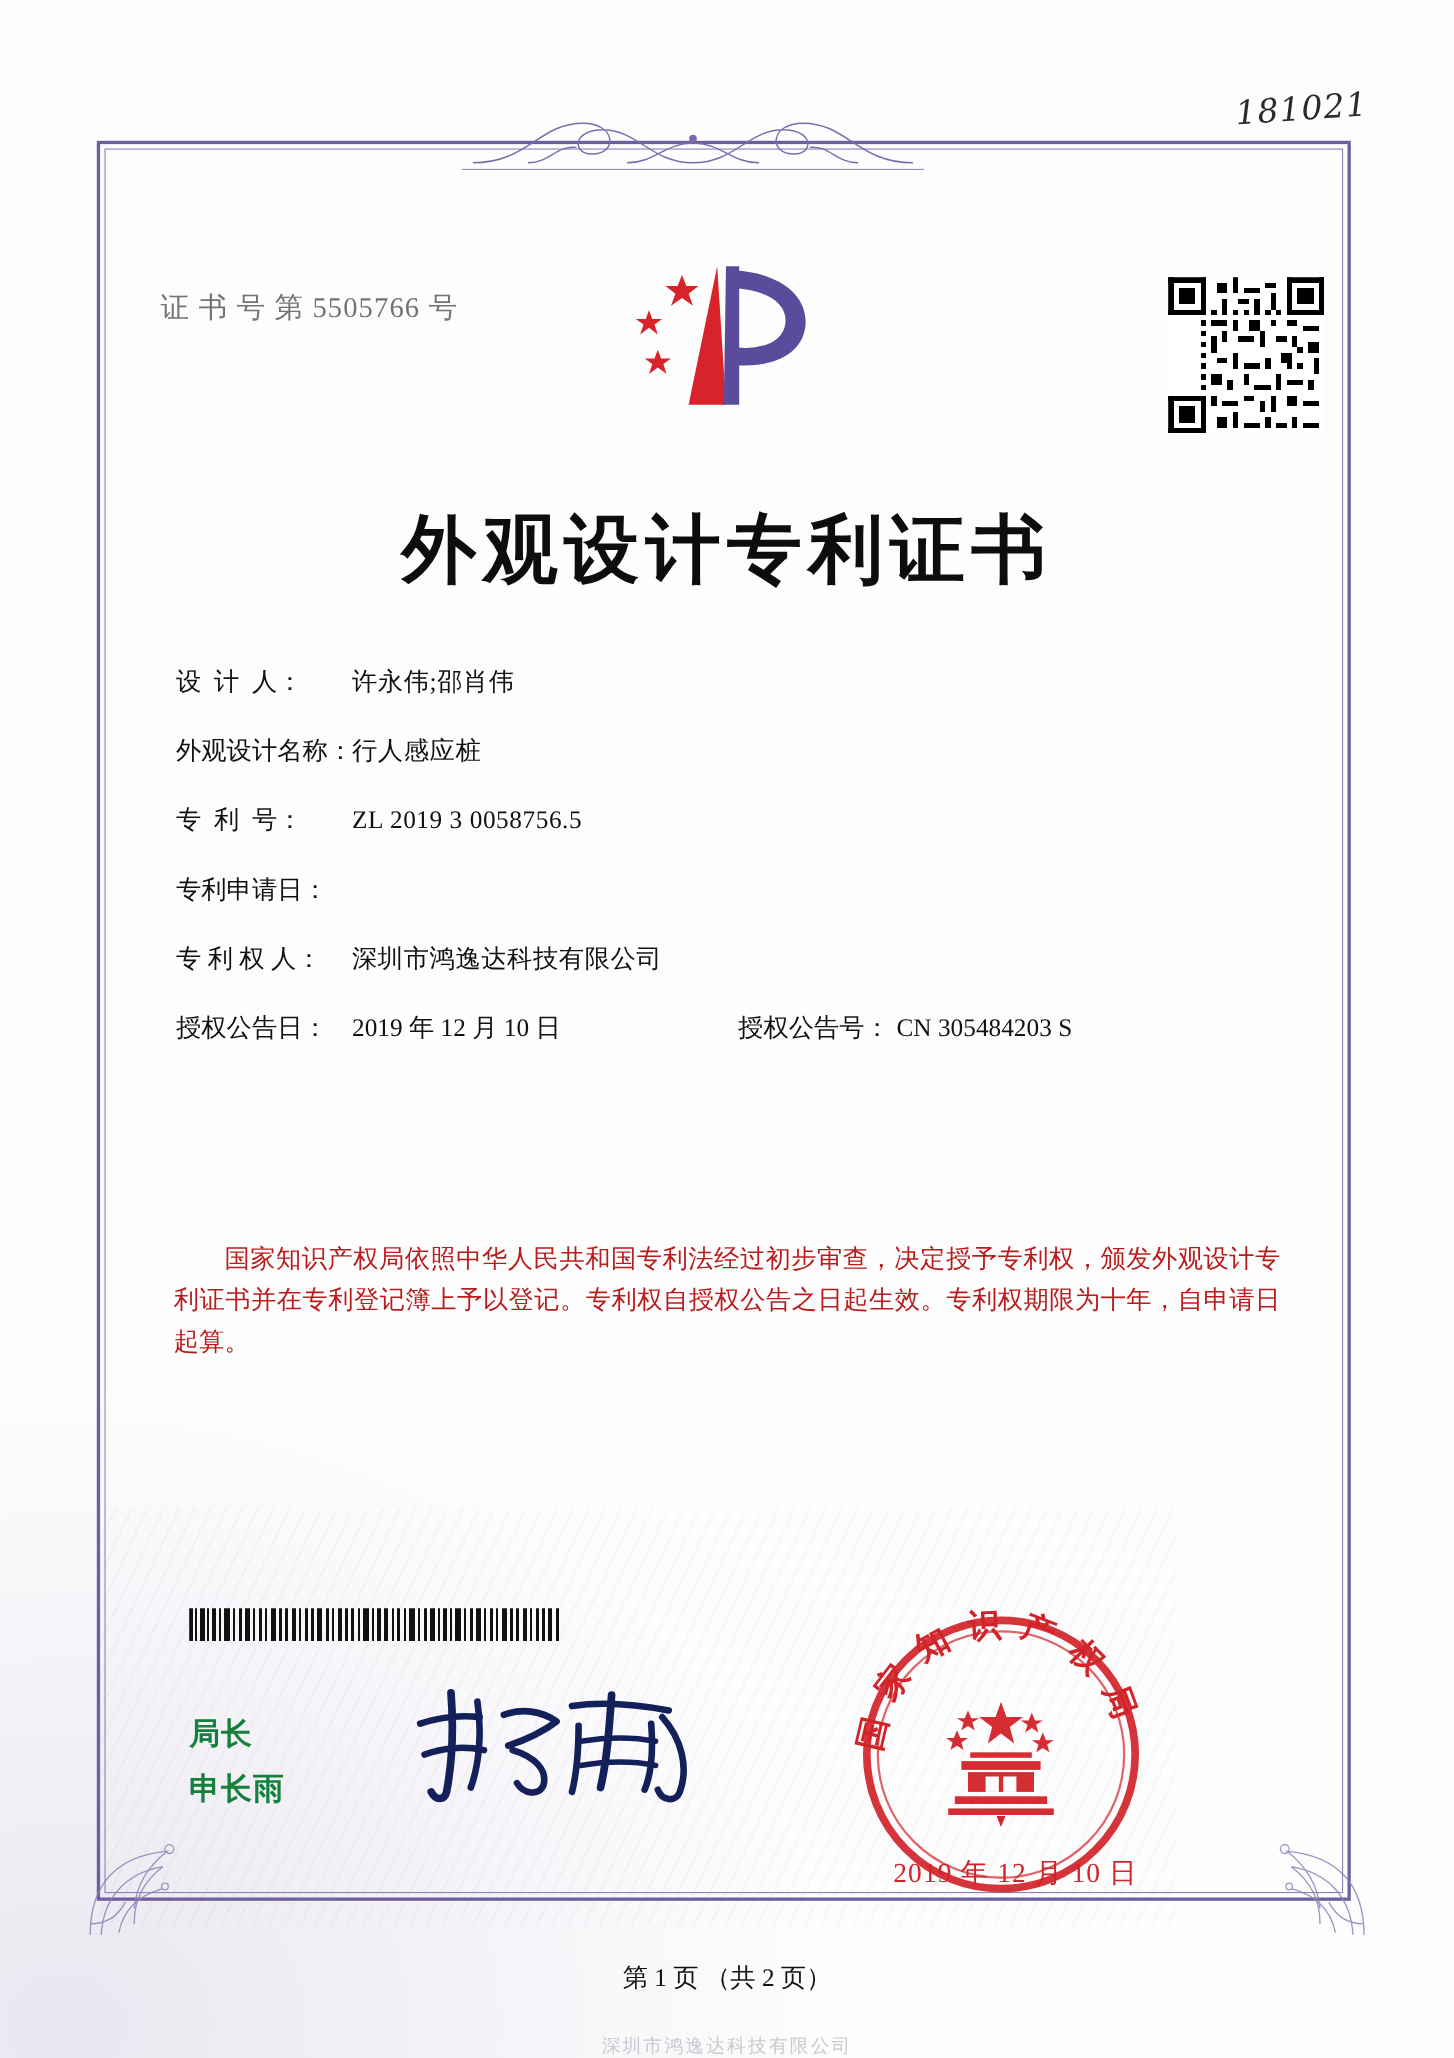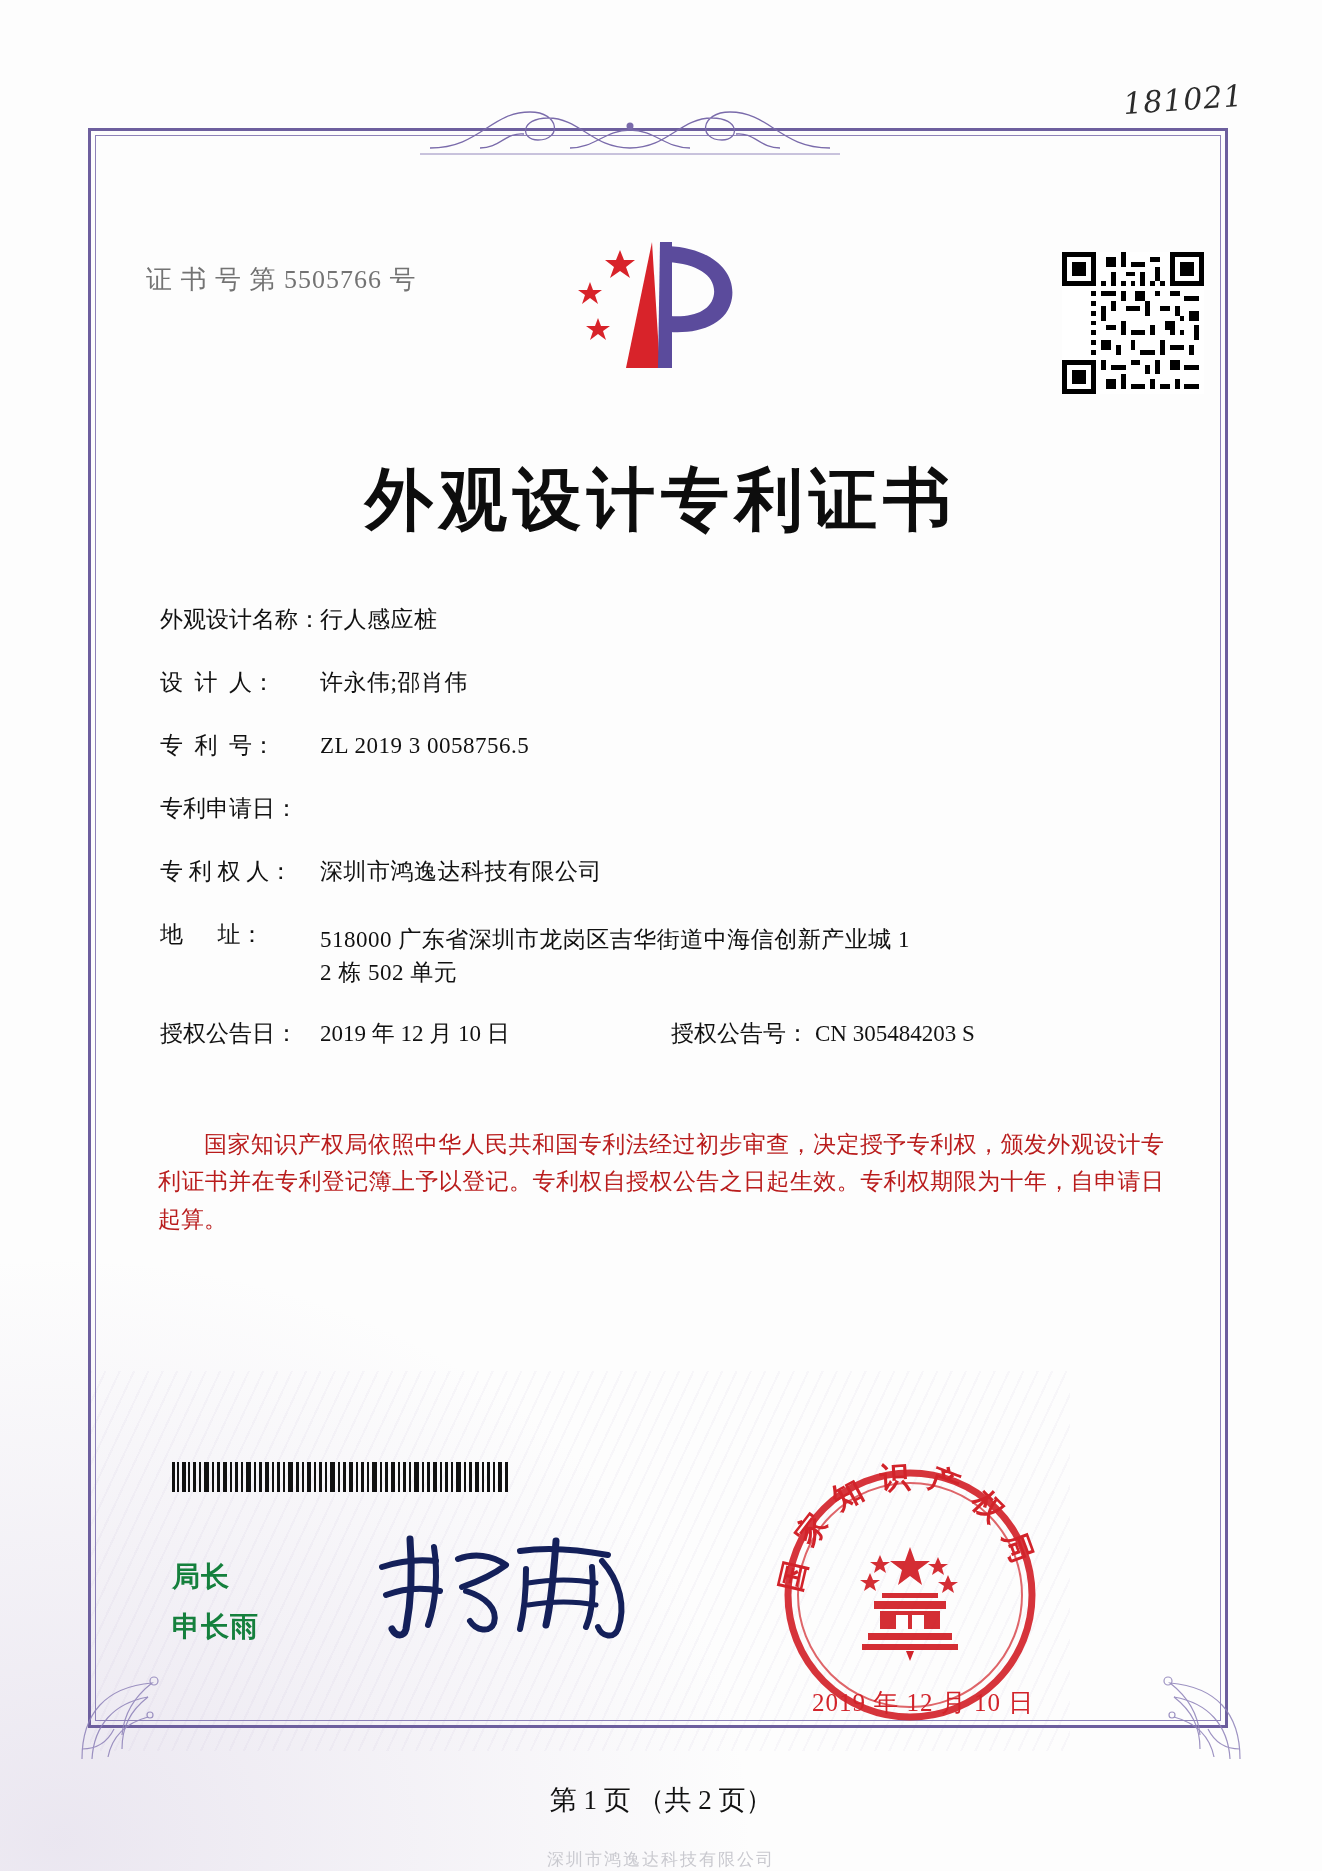--- a/index.html
+++ b/index.html
@@ -243,21 +243,21 @@
     font-family: "Liberation Serif", serif;
   }
 
   
   #page-footer {
     position: absolute;
     left: 0;
     right: 0;
     top: 1782px;
     text-align: center;
-    font-size: 27px;
+    font-size: 23px;
     color: #111;
   }
   #bottom-faint {
     position: absolute;
     left: 0;
     right: 0;
     top: 1848px;
     text-align: center;
     font-size: 17px;
     color: #c9c9cf;
@@ -409,48 +409,43 @@
       <rect x="22" y="16" width="1" height="1"></rect>
         <rect x="24" y="13" width="1" height="1"></rect>
     </g>
   </svg>
 
   <div id="title">外观设计专利证书</div>
 
   <div id="fields">
 
     <div class="field-row">
+      <div class="field-label">设  计  人：</div>
+      <div class="field-value">许永伟;邵肖伟</div>
+    </div>
+
+    <div class="field-row">
       <div class="field-label">外观设计名称：</div>
       <div class="field-value">行人感应桩</div>
-    </div>
-
-    <div class="field-row">
-      <div class="field-label">设  计  人：</div>
-      <div class="field-value">许永伟;邵肖伟</div>
     </div>
 
     <div class="field-row">
       <div class="field-label">专  利  号：</div>
       <div class="field-value">ZL 2019 3 0058756.5</div>
     </div>
 
     <div class="field-row">
       <div class="field-label">专利申请日：</div>
     </div>
 
     <div class="field-row">
       <div class="field-label">专 利 权 人：</div>
       <div class="field-value">深圳市鸿逸达科技有限公司</div>
     </div>
 
-    <div class="field-row" style="margin-bottom:32px;">
-      <div class="field-label">地      址：</div>
-      <div class="field-value addr" style="white-space:pre-line;">518000  广东省深圳市龙岗区吉华街道中海信创新产业城 1
-2 栋 502 单元</div>
-    </div>
 
     <div id="row-grant">
       <div id="grant-date-label">授权公告日：</div>
       <div id="grant-date-value">2019 年 12 月 10 日</div>
       <div id="grant-no-label">授权公告号：</div>
       <div id="grant-no-value">CN 305484203 S</div>
     </div>
 
   </div>
 

